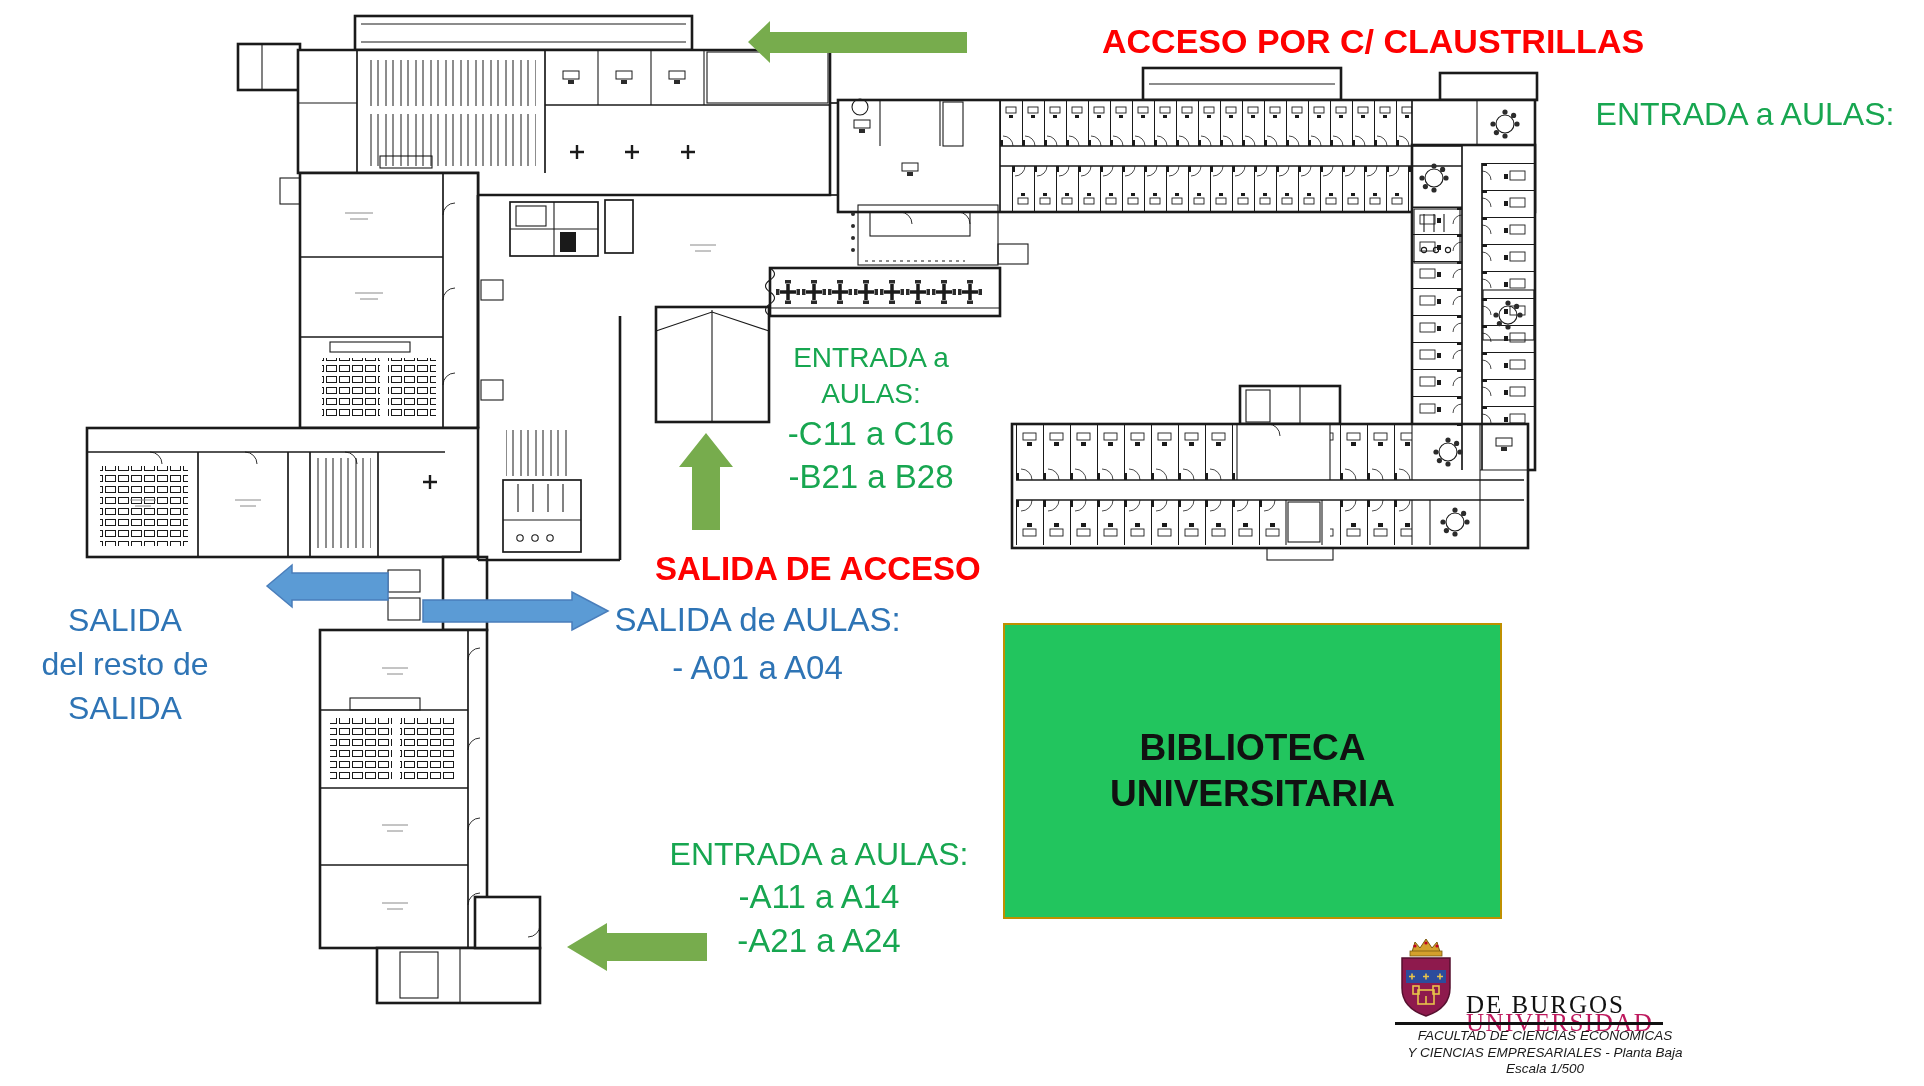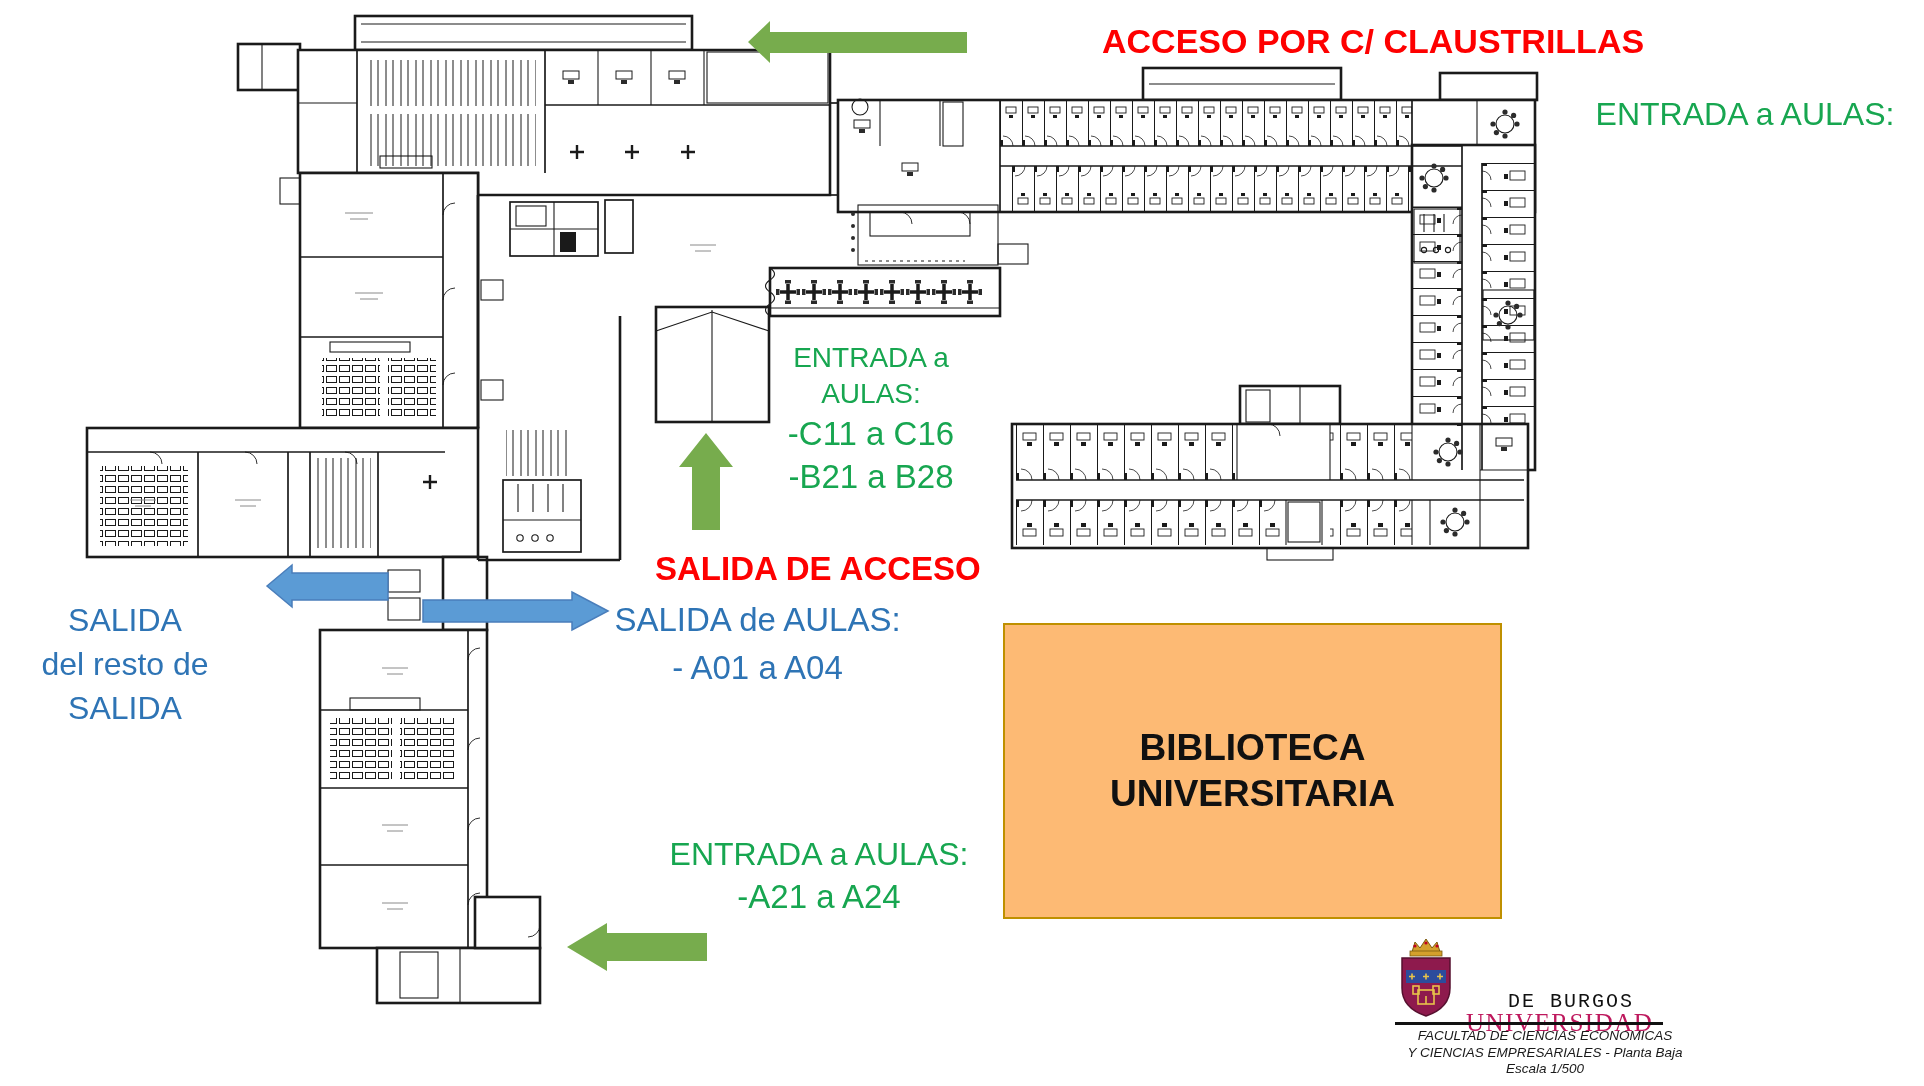--- a/index.html
+++ b/index.html
@@ -21,28 +21,28 @@
   #entradaB{left:1585px;top:94px;width:320px;font-size:32px;}
   #entradaB-rooms{left:1585px;top:186px;width:320px;font-size:33px;}
   #entradaC{left:738px;top:340px;width:266px;font-size:28px;line-height:36px;}
   #entradaC .big{font-size:33px;line-height:43px;}
   #rampa{left:655px;top:548px;width:310px;font-size:33px;}
   #salidaAulas{left:600px;top:596px;width:315px;font-size:33px;line-height:48px;}
   #salidaResto{left:22px;top:598px;width:206px;font-size:32px;line-height:44px;}
   #entradaA{left:658px;top:834px;width:322px;font-size:32px;}
   #entradaA .big{font-size:33px;line-height:44px;}
   #biblioteca{left:1003px;top:623px;width:499px;height:296px;
-      background:#fdba74;border:2.5px solid #BF9000;box-sizing:border-box;
+      background:#22c55e;border:2.5px solid #BF9000;box-sizing:border-box;
       display:flex;flex-direction:column;align-items:center;justify-content:center;
       font-size:37px;font-weight:bold;color:#111;line-height:46px;}
   
   #logoName1{left:1466px;top:1007px;width:210px;font-family:"Liberation Serif",serif;
       font-size:25px;letter-spacing:1.5px;color:#be185d;text-align:left;}
-  #logoName2{left:1466px;top:989px;width:210px;font-family:Liberation Mono, monospace;
-      font-size:20px;letter-spacing:2px;color:#111;text-align:center;}
+  #logoName2{left:1466px;top:989px;width:210px;font-family:Liberation Serif, serif;
+      font-size:25px;letter-spacing:2px;color:#111;text-align:left;}
   #logoRule{position:absolute;left:1395px;top:1022px;width:268px;height:2.5px;background:#111;}
   #logoFac{left:1395px;top:1028px;width:300px;text-align:center;font-style:italic;
       font-size:13.5px;line-height:16.5px;color:#1a1a1a;}
 </style>
 </head>
 <body>
 
 <div class="stage">
 
 <svg width="1924" height="1086" viewBox="0 0 1924 1086">
@@ -404,20 +404,21 @@
 </div>
 
 <div class="ann blue" id="salidaResto">
   <div>SALIDA</div>
   <div>del resto de</div>
   <div>SALIDA</div>
 </div>
 
 <div class="ann green" id="entradaA">
   <div>ENTRADA a AULAS:</div>
+  <div class="big">-A11 a A14</div>
   <div class="big">-A21 a A24</div>
 </div>
 
 <div class="ann" id="biblioteca">
   <div>BIBLIOTECA</div>
   <div>UNIVERSITARIA</div>
 </div>
 
 <div class="ann" id="logoName1">UNIVERSIDAD</div>
 <div class="ann" id="logoName2">DE BURGOS</div>

